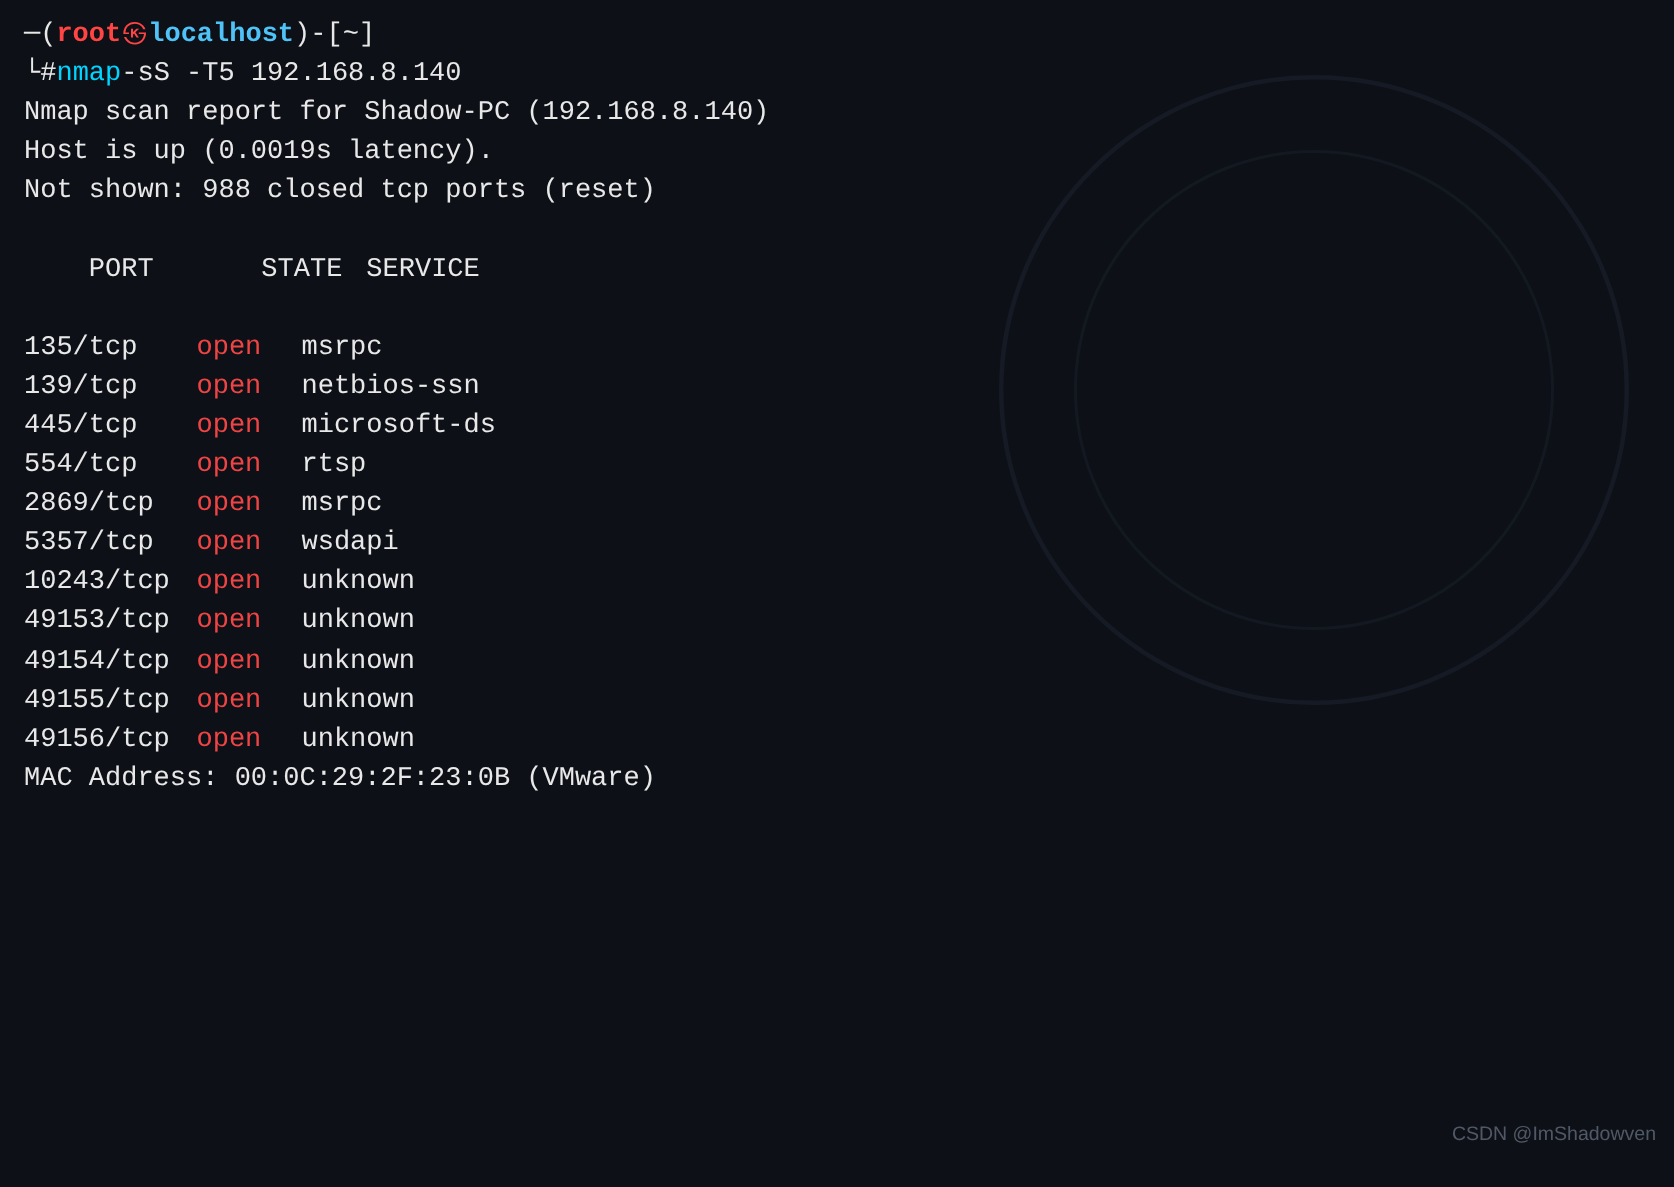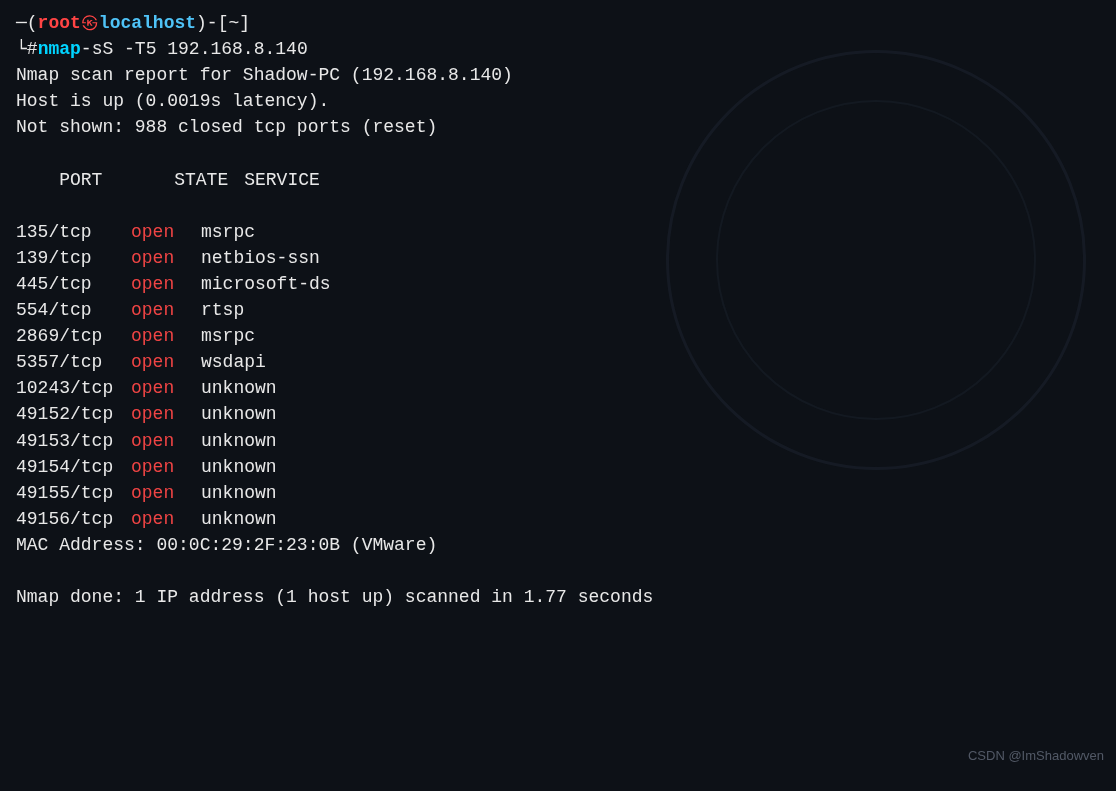--- a/index.html
+++ b/index.html
@@ -65,21 +65,21 @@
       align-items: center;
       line-height: 1.45;
     }
 
     .prompt-hash {
       color: #e8e8e8;
     }
 
     .cmd-nmap {
       color: #00d4ff;
-      font-weight: bold;
+      font-weight: normal;
     }
 
     .cmd-args {
       color: #e8e8e8;
     }
 
     .text-white {
       color: #e8e8e8;
     }
 
@@ -166,26 +166,24 @@
   </div>
 
   <div id="port-rows-container">
       <div class="line"><span class="col-port">135/tcp       </span><span class="col-state text-open">open  </span><span class="col-service">msrpc</span></div>
       <div class="line"><span class="col-port">139/tcp       </span><span class="col-state text-open">open  </span><span class="col-service">netbios-ssn</span></div>
       <div class="line"><span class="col-port">445/tcp       </span><span class="col-state text-open">open  </span><span class="col-service">microsoft-ds</span></div>
       <div class="line"><span class="col-port">554/tcp       </span><span class="col-state text-open">open  </span><span class="col-service">rtsp</span></div>
       <div class="line"><span class="col-port">2869/tcp      </span><span class="col-state text-open">open  </span><span class="col-service">msrpc</span></div>
       <div class="line"><span class="col-port">5357/tcp      </span><span class="col-state text-open">open  </span><span class="col-service">wsdapi</span></div>
       <div class="line"><span class="col-port">10243/tcp     </span><span class="col-state text-open">open  </span><span class="col-service">unknown</span></div>
-      <div class="line"><span class="col-port">49152/tcp     </span><span class="col-state text-open">open  </span><span class="col-service">unknown</span></div>
       <div class="line"><span class="col-port">49153/tcp     </span><span class="col-state text-open">open  </span><span class="col-service">unknown</span></div>
       <div class="line"><span class="col-port">49154/tcp     </span><span class="col-state text-open">open  </span><span class="col-service">unknown</span></div>
       <div class="line"><span class="col-port">49155/tcp     </span><span class="col-state text-open">open  </span><span class="col-service">unknown</span></div>
       <div class="line"><span class="col-port">49156/tcp     </span><span class="col-state text-open">open  </span><span class="col-service">unknown</span></div>
     </div>
 
   <div class="line">MAC Address: 00:0C:29:2F:23:0B (VMware)</div>
   <div class="line">&nbsp;</div>
-  <div class="line">Nmap done: 1 IP address (1 host up) scanned in 1.77 seconds</div>
 
   <div class="csdn-watermark">CSDN @ImShadowven</div>
 
 </div>
 
 </body></html>

